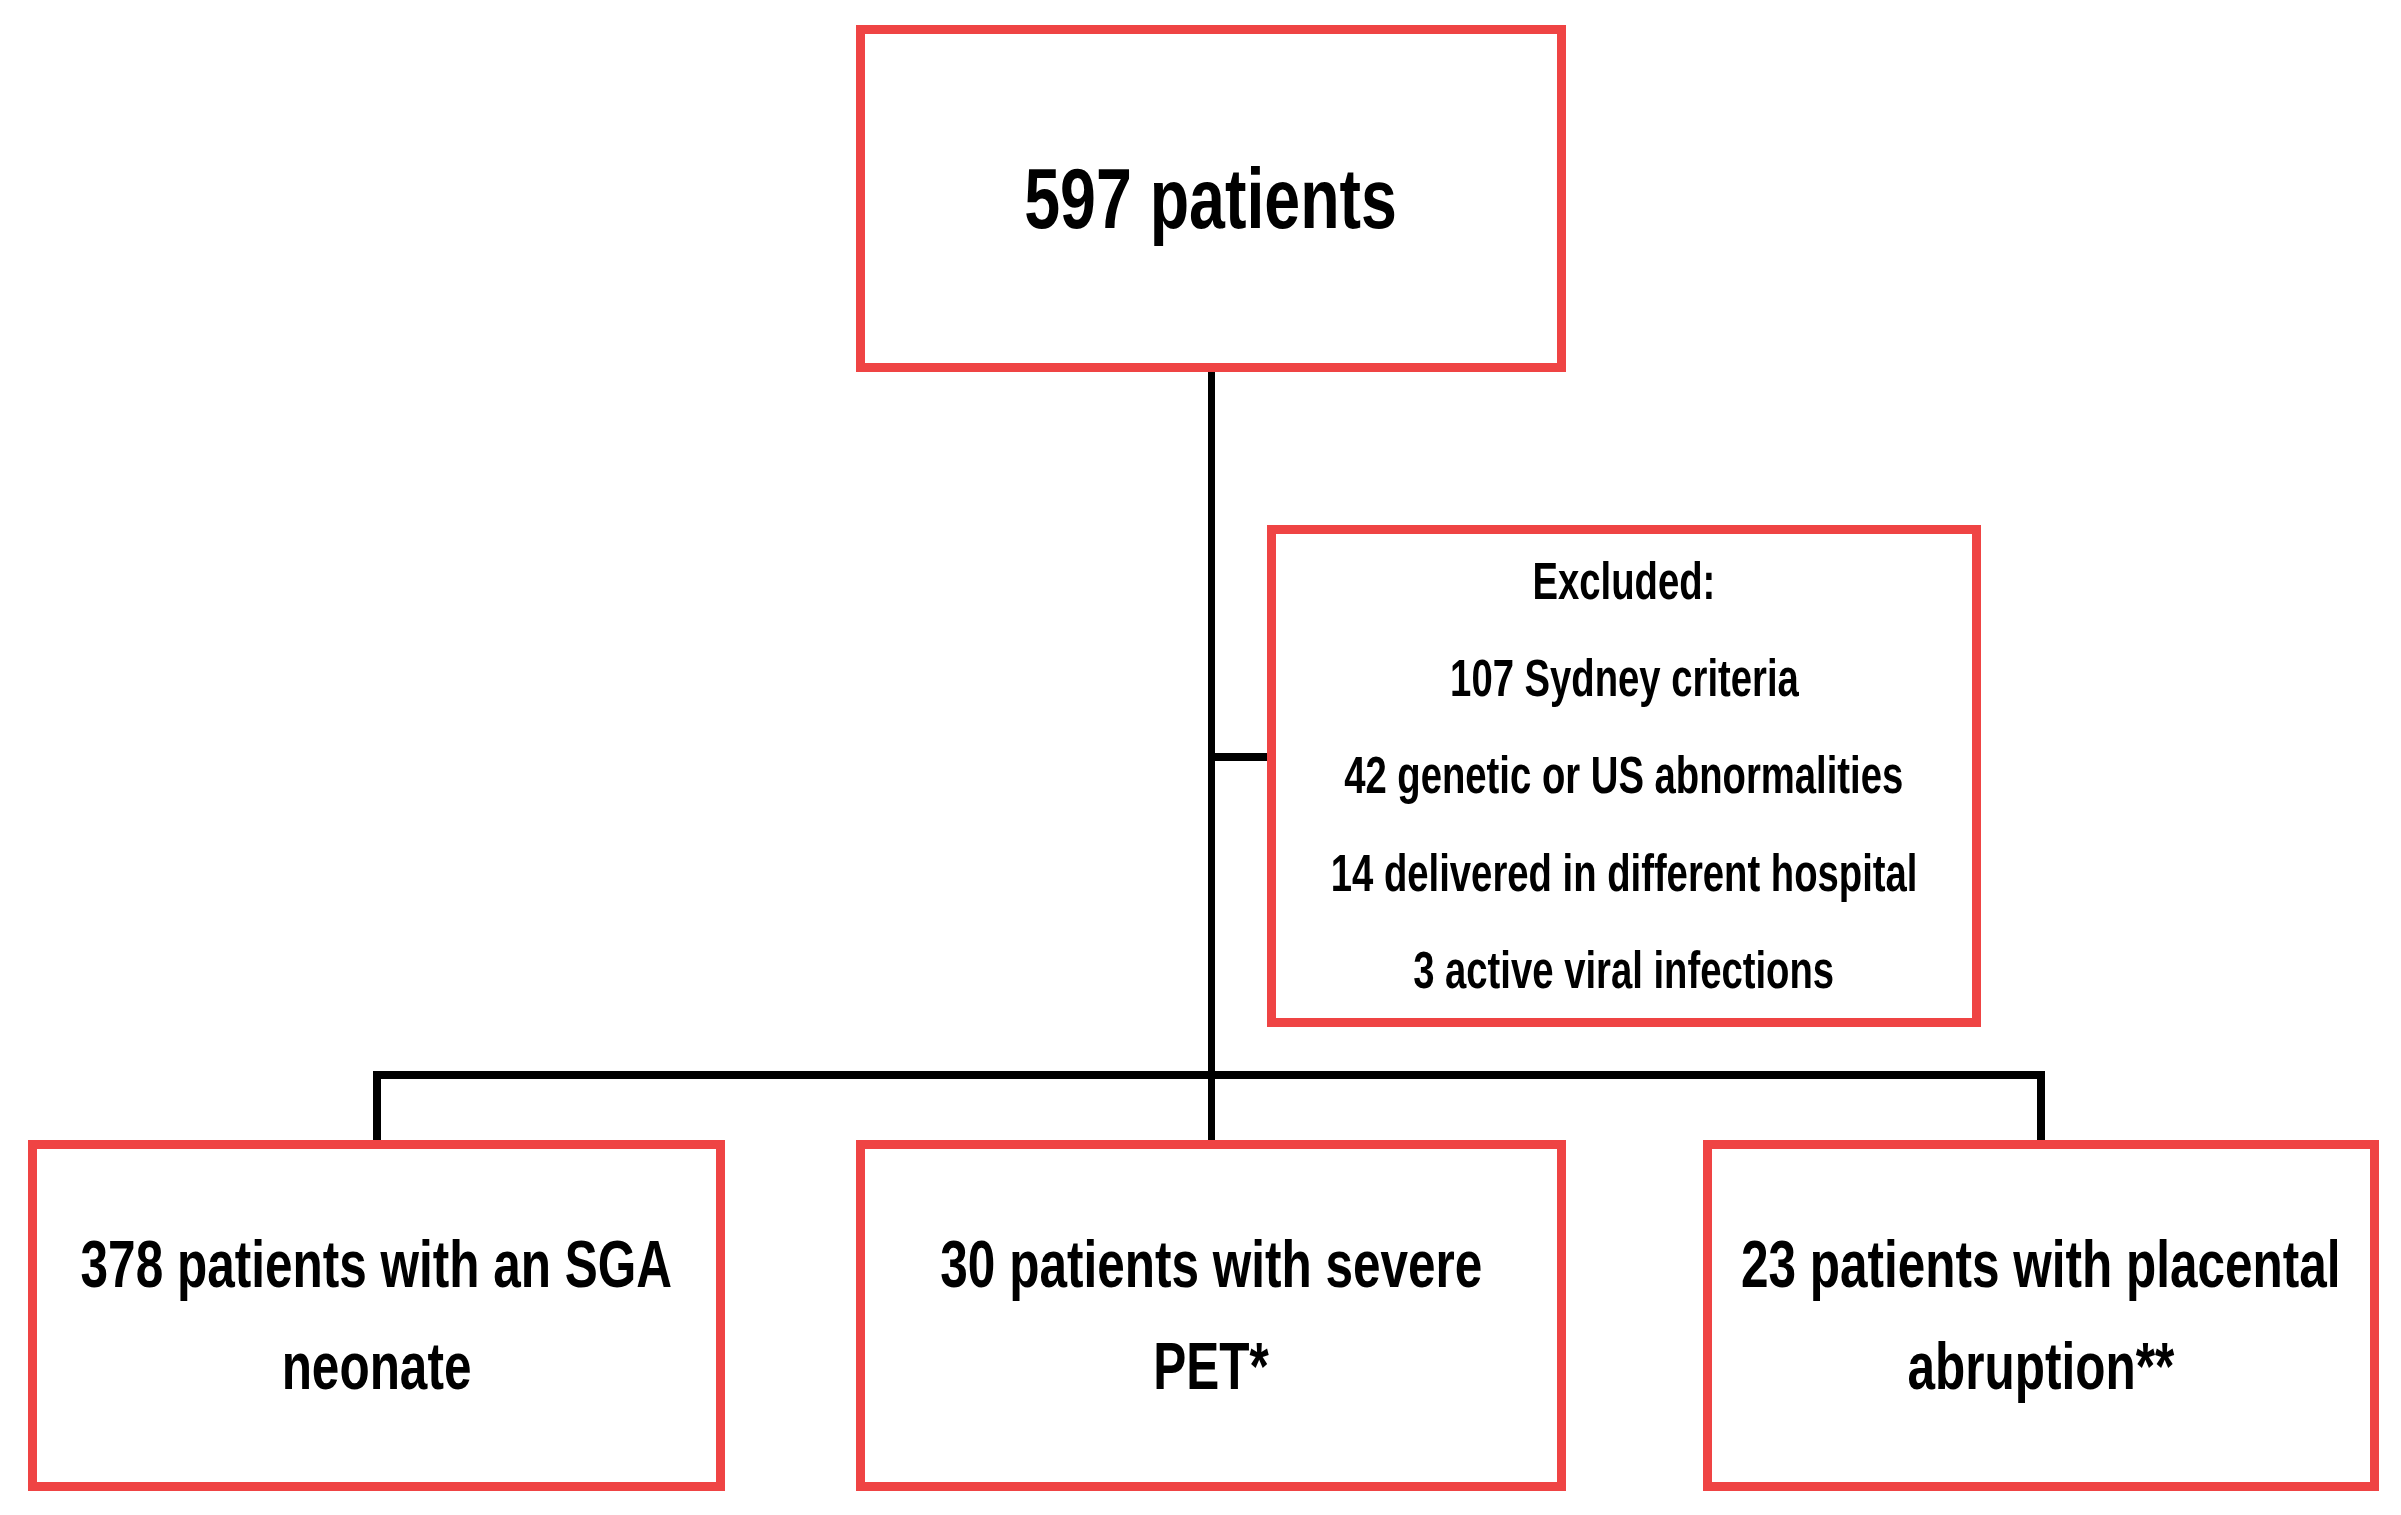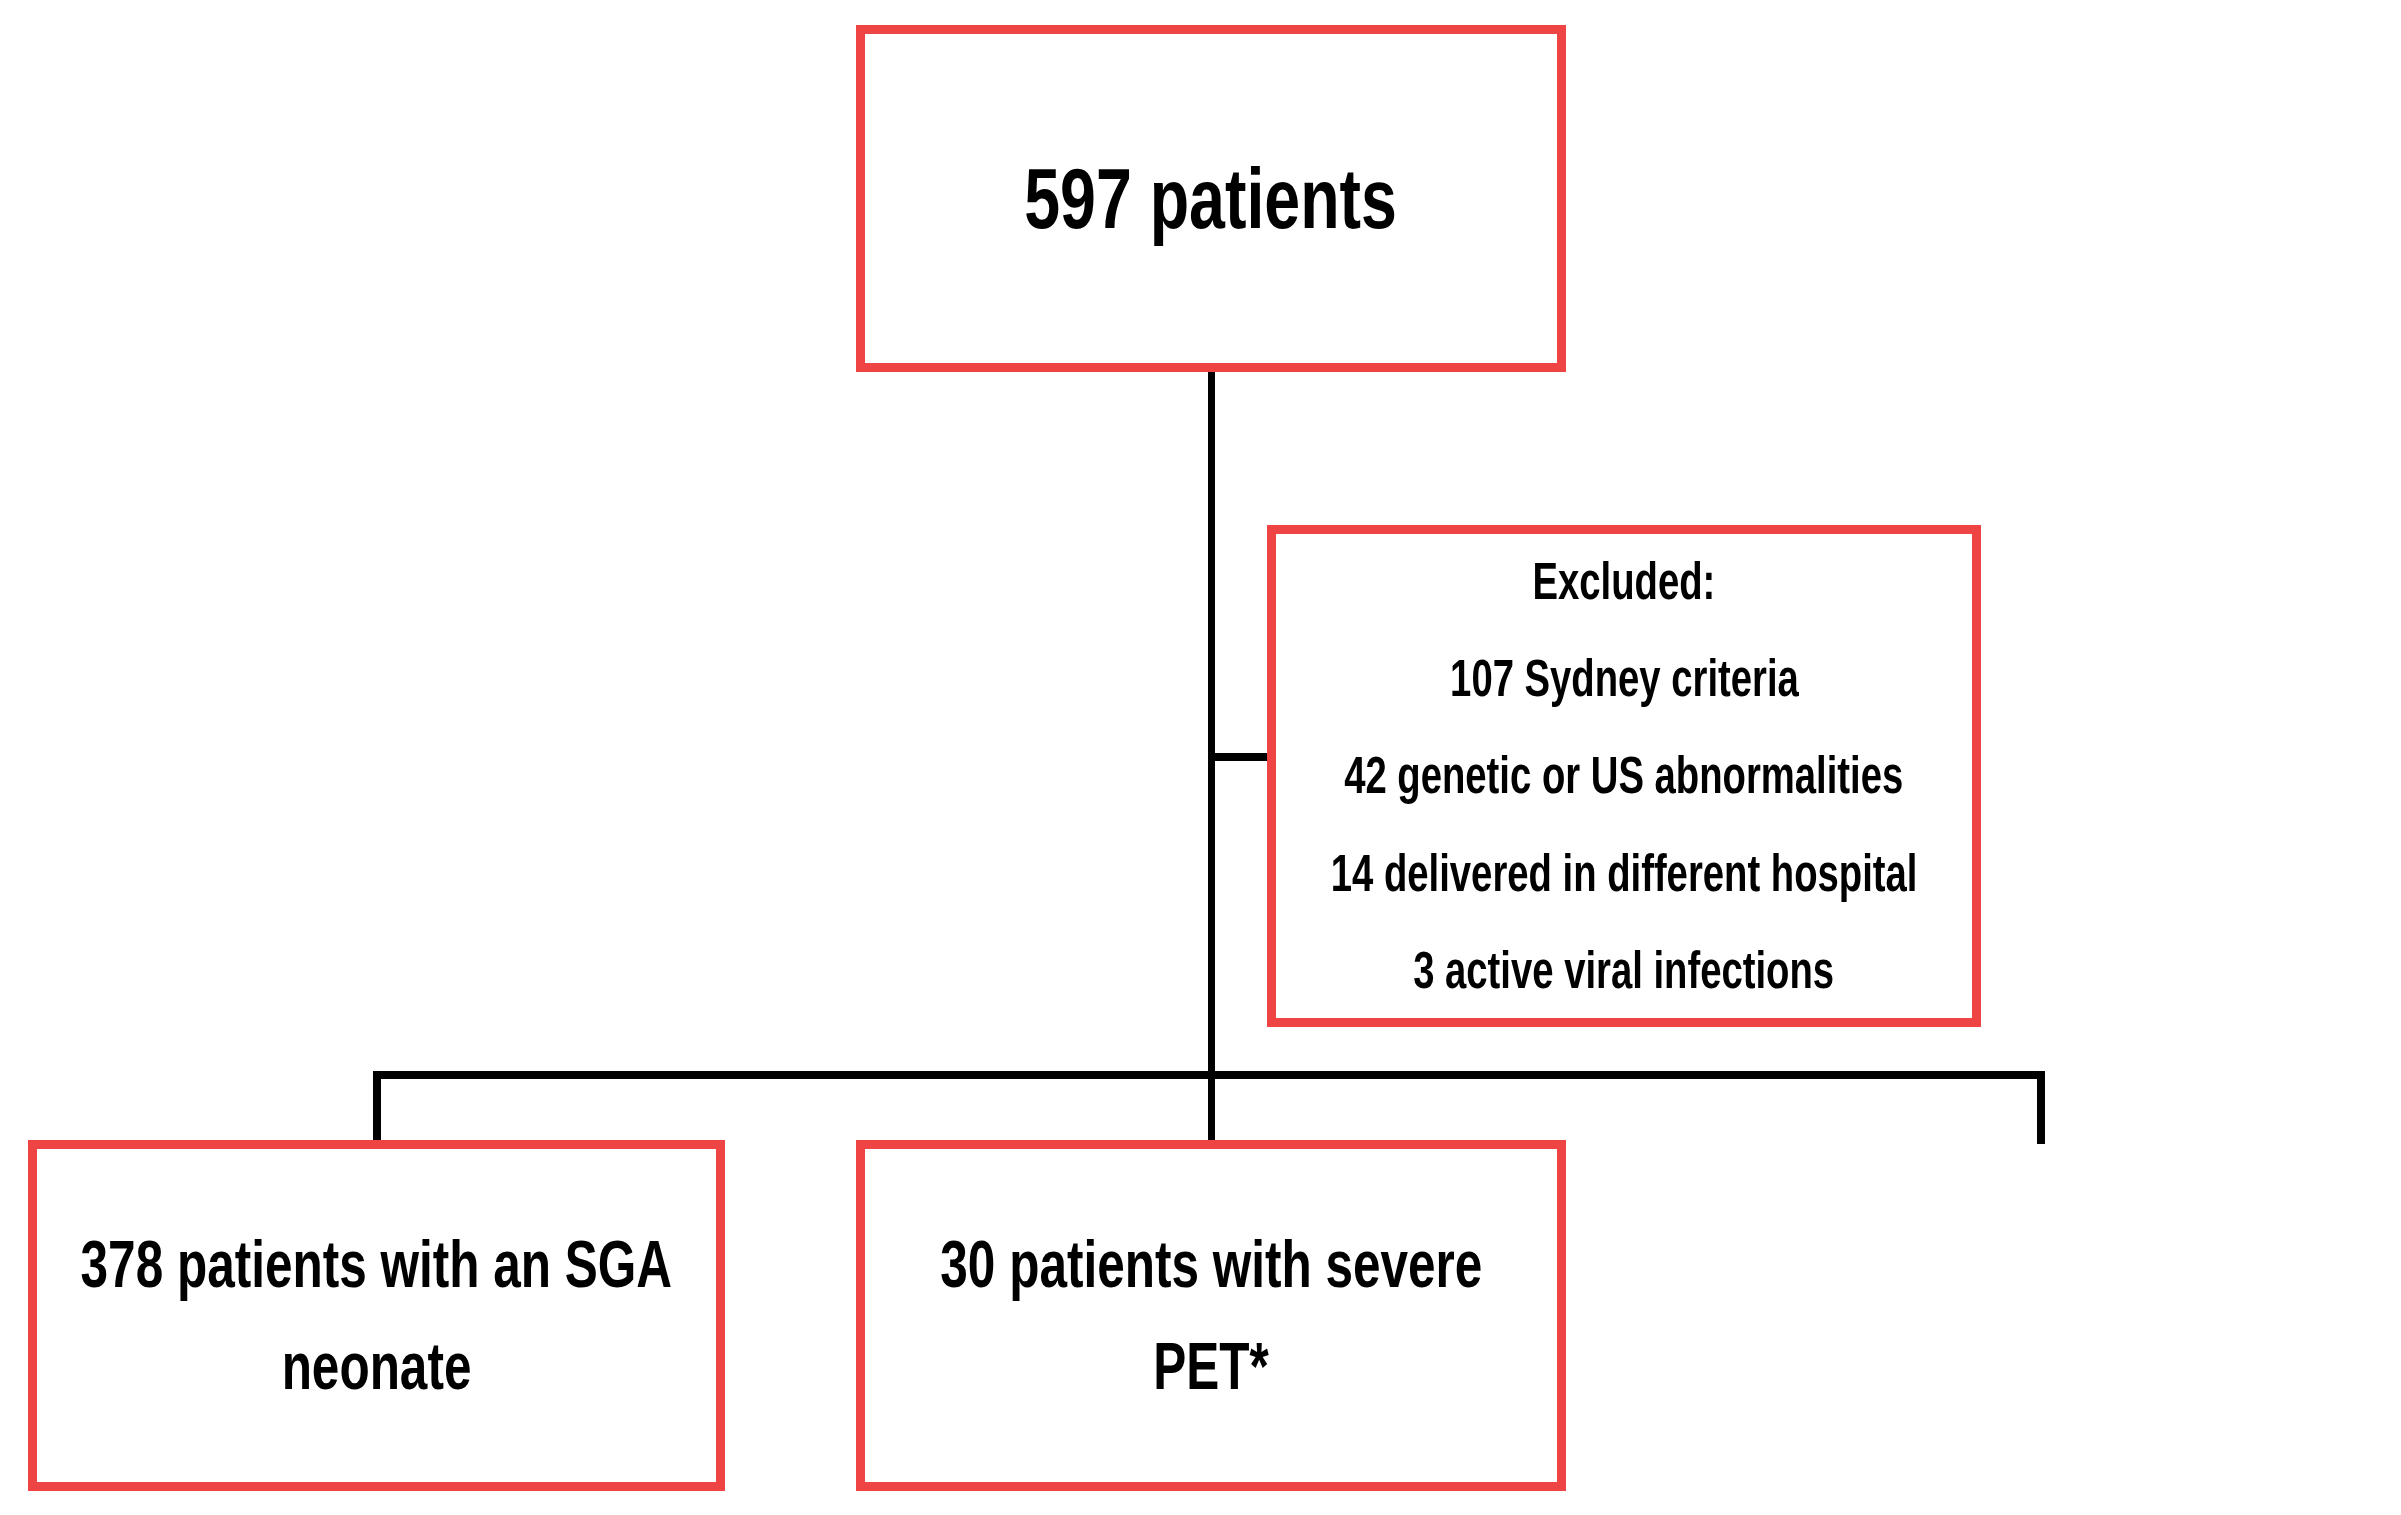--- a/index.html
+++ b/index.html
@@ -84,15 +84,19 @@
   <div class="fbox box-sga">
     <span class="txt t-outcome">378 patients with an SGA</span>
     <span class="txt t-outcome">neonate</span>
   </div>
 
   <div class="fbox box-pet">
     <span class="txt t-outcome">30 patients with severe</span>
     <span class="txt t-outcome">PET*</span>
   </div>
 
+  <div class="fbox box-abr">
+    <span class="txt t-outcome">23 patients with placental</span>
+    <span class="txt t-outcome">abruption**</span>
+  </div>
 
 </div>
 
 
 </body></html>

